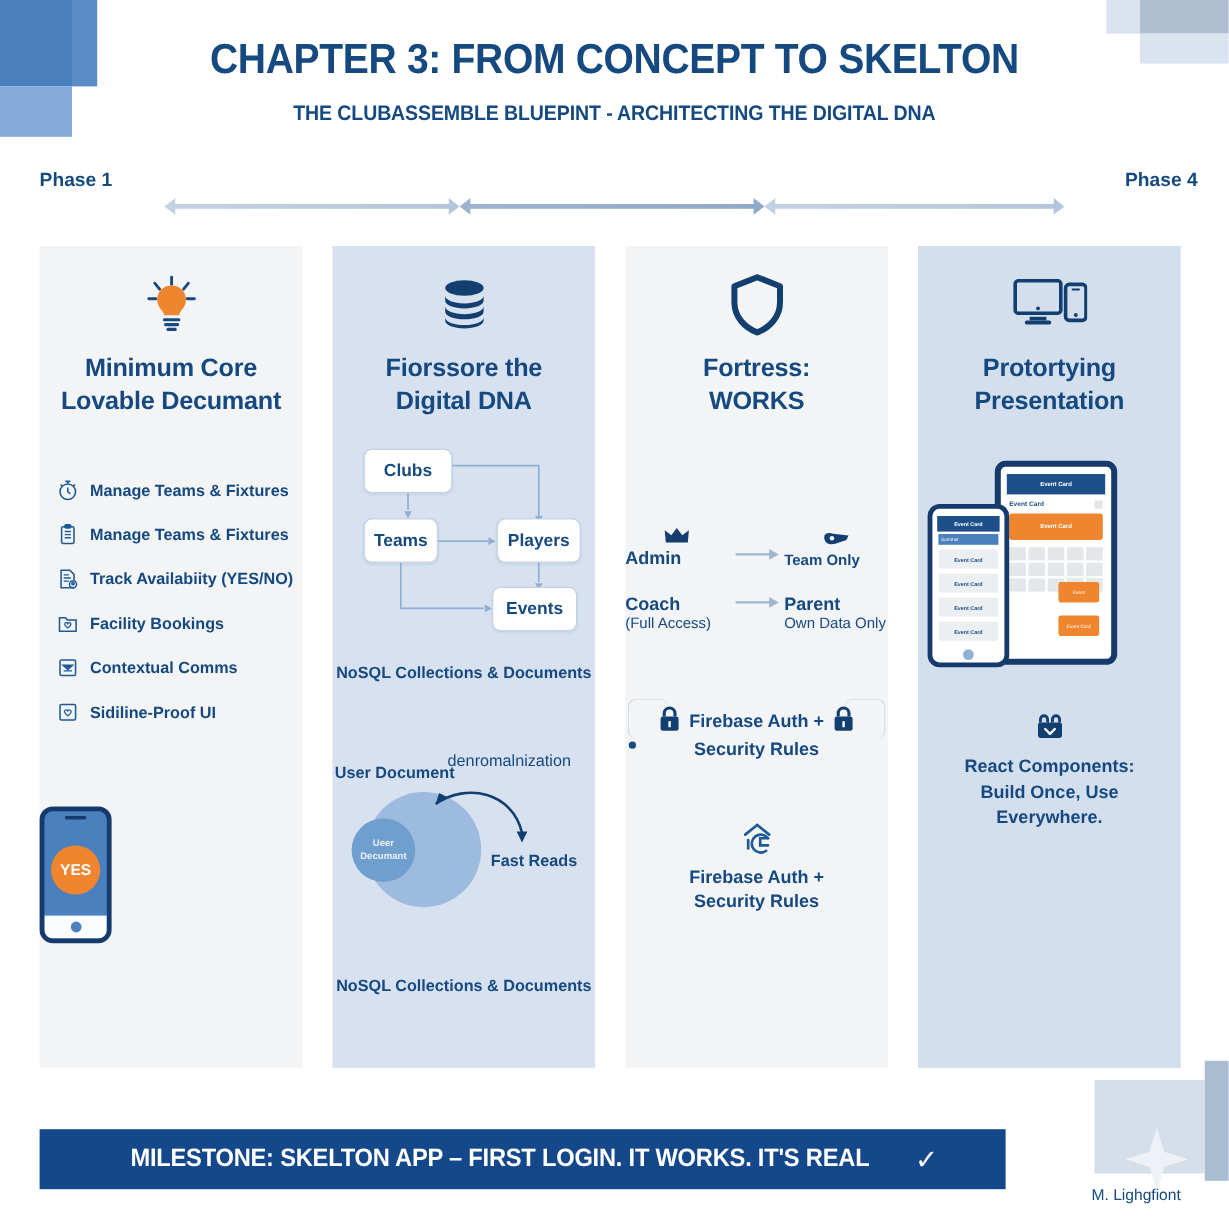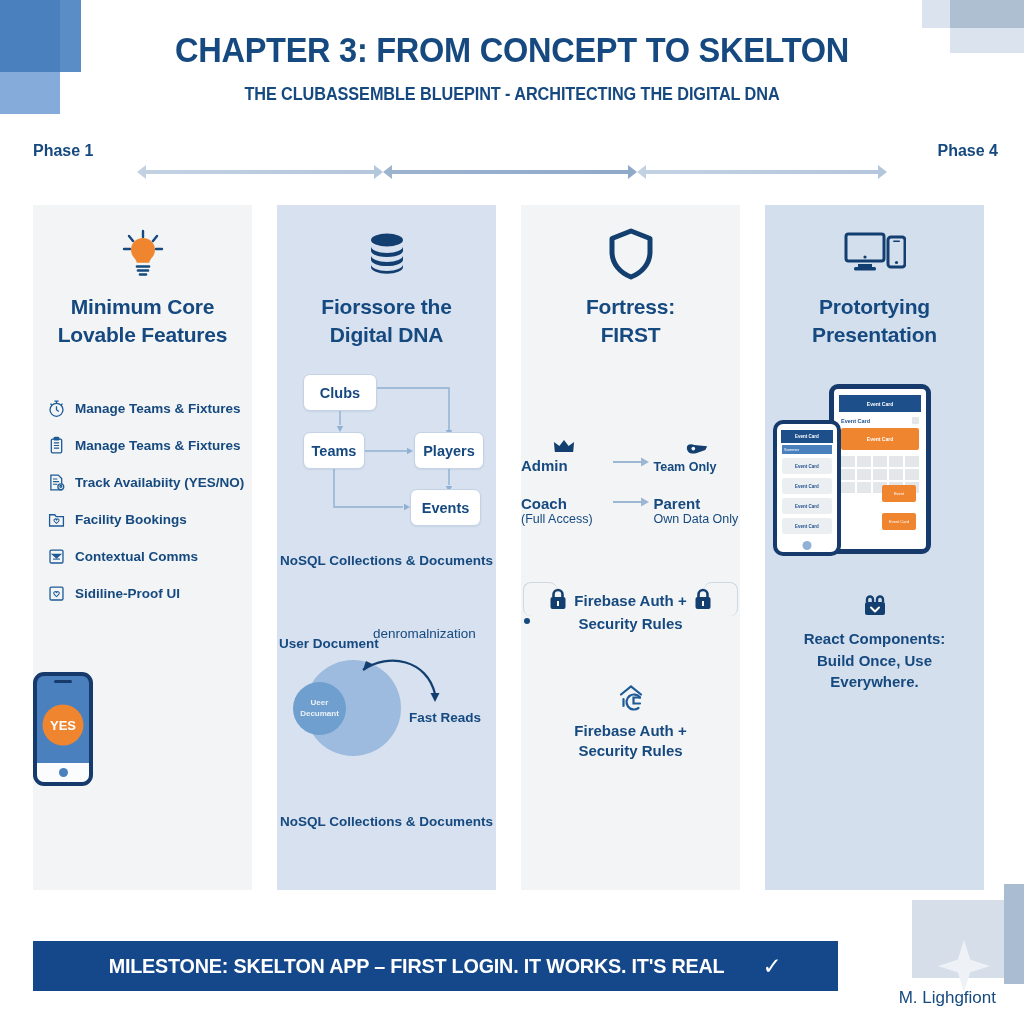--- a/index.html
+++ b/index.html
@@ -229,22 +229,22 @@
   .banner {
     position: absolute; left: 33px; top: 941px; width: 805px; height: 50px;
     background: #14488a; display: flex; align-items: center; justify-content: center; gap: 18px;
   }
   .banner-text {
     color: #ffffff; font-size: 21px; font-weight: bold; letter-spacing: -0.2px;
     transform: scaleX(0.94); transform-origin: center;
   }
   .banner-check { color: #ffffff; font-size: 23px; line-height: 1; }
   .signature {
-    position: absolute; right: 28px; top: 988px;
-    font-size: 17px; color: #15497f; text-align: center;
+    position: absolute; right: 40px; top: 988px;
+    font-size: 13px; color: #15497f; text-align: center;
   }
 </style>
 </head>
 <body>
 
 <div id="page">
 
   <div class="deco deco-tl-a"></div>
   <div class="deco deco-tl-b"></div>
   <div class="deco deco-tl-c"></div>
@@ -289,21 +289,21 @@
         </g>
         <path d="M26 10c-7 0-12 5.2-12 11.8 0 4.6 2.6 7.2 4.2 9.4 1 1.4 1.4 2.4 1.5 3.6h12.6c.1-1.2.5-2.2 1.5-3.6 1.6-2.2 4.2-4.8 4.2-9.4C38 15.2 33 10 26 10z" fill="#f0852f"></path>
         <g stroke="#15497f" stroke-width="2.6" stroke-linecap="round">
           <line x1="20" y1="38.5" x2="32" y2="38.5"></line>
           <line x1="21" y1="42.5" x2="31" y2="42.5"></line>
           <line x1="23" y1="46.5" x2="29" y2="46.5"></line>
         </g>
       </svg>
     </div>
     <div class="col-title">
-      <span>Minimum Core</span><br><span>Lovable Features</span>
+      <span>Minimum Core</span><br><span>Lovable Decumant</span>
     </div>
 
     <div class="feat-list">
       <div class="feat-row">
         <span class="feat-ico">
           <svg width="19" height="19" viewBox="0 0 22 22" fill="none" stroke="#1d5a96" stroke-width="1.5">
             <circle cx="11" cy="12.5" r="7.5"></circle>
             <path d="M11 8.5v4l2.6 2"></path>
             <path d="M8.6 2.5h4.8M11 2.5v2.5"></path>
             <path d="M4 5.5L5.8 7M18 5.5L16.2 7"></path>
@@ -430,21 +430,21 @@
     <div class="caption" style="margin-top:26px">NoSQL Collections &amp; Documents</div>
   </div>
 
   <div class="col" id="col3">
     <div class="col-icon">
       <svg width="48" height="52" viewBox="0 0 48 52">
         <path d="M24 3 L43 10.5 v13.5 C43 36 34.5 45 24 49 13.5 45 5 36 5 24 V10.5z" fill="none" stroke="#123f70" stroke-width="5" stroke-linejoin="round"></path>
       </svg>
     </div>
     <div class="col-title">
-      <span>Fortress:</span><br><span>FIRST</span>
+      <span>Fortress:</span><br><span>WORKS</span>
     </div>
 
     <div class="roles">
       <div class="role-grid">
         <div class="role-cell">
           <div class="role-ico">
             <svg width="22" height="15" viewBox="0 0 24 16">
               <path d="M2 14 L1 3 l6 4.5 L12 1 l5 6.5 L23 3 l-1 11z" fill="#123f70"></path>
             </svg>
           </div>

